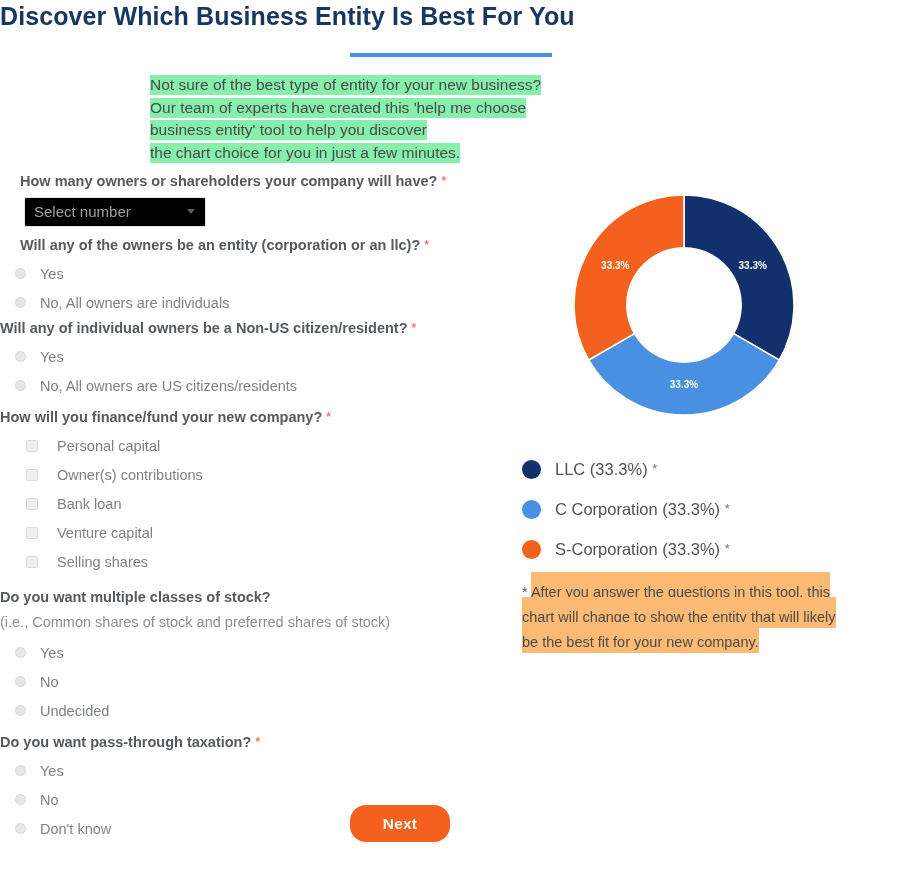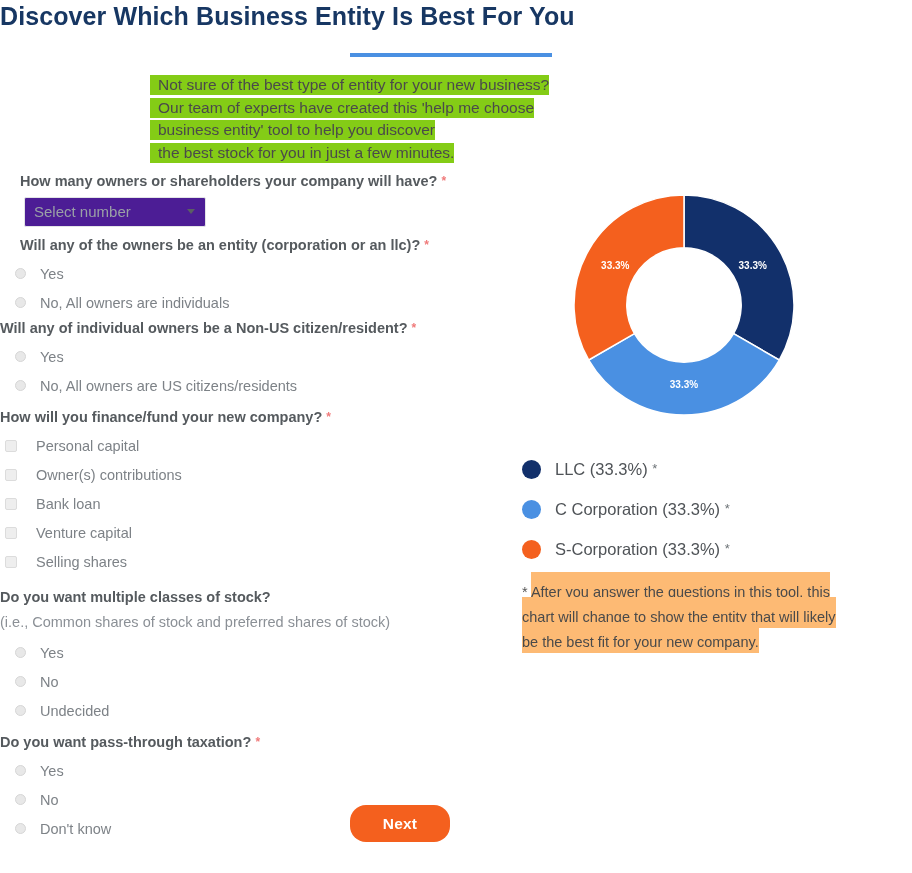--- a/index.html
+++ b/index.html
@@ -38,22 +38,22 @@
   
   .intro {
     position: absolute;
     left: 150px; top: 74px;
     width: 560px;
     font-size: 15.5px;
     line-height: 22.5px;
     color: #4a4a4a;
   }
   .intro .hl {
-    background: #84cc16;
-    padding: 1px 0 2px 8px;
+    background: #86efac;
+    padding: 1px 0 2px 0;
     box-decoration-break: clone;
     -webkit-box-decoration-break: clone;
   }
   .intro .ln { display: block; }
 
   
   .form-col {
     position: absolute;
     left: 0; top: 172px;
     width: 500px;
@@ -80,21 +80,21 @@
     line-height: 19px;
   }
 
   
   .select-wrap {
     position: relative;
     margin: 0 0 9px 24px;
     width: 182px; height: 30px;
     border: 1px solid #e2e4e6;
     border-radius: 2px;
-    background: #4c1d95;
+    background: #000000;
   }
   .select-wrap .sel-text {
     position: absolute;
     left: 9px; top: 5px;
     font-size: 15px;
     color: #9aa0a6;
   }
   .select-wrap .caret {
     position: absolute;
     right: 10px; top: 11px;
@@ -105,21 +105,21 @@
   }
 
   
   .opt {
     display: flex;
     align-items: center;
     height: 25px;
     margin-bottom: 4px;
   }
   .opt.radio-row { padding-left: 15px; }
-  .opt.check-row { padding-left: 5px; }
+  .opt.check-row { padding-left: 26px; }
   .radio-box {
     width: 11px; height: 11px;
     border-radius: 50%;
     background: #e8e8e8;
     border: 1px solid #d6d6d6;
     flex: 0 0 auto;
   }
   .check-box {
     width: 12px; height: 12px;
     border-radius: 2px;
@@ -214,21 +214,21 @@
 
 <div id="page">
 
   <div class="page-title">Discover Which Business Entity Is Best For You</div>
   <div class="title-divider"></div>
 
   <div class="intro">
     <span class="ln"><span class="hl">Not sure of the best type of entity for your new business?</span></span>
     <span class="ln"><span class="hl">Our team of experts have created this 'help me choose</span></span>
     <span class="ln"><span class="hl">business entity' tool to help you discover</span></span>
-    <span class="ln"><span class="hl">the best stock for you in just a few minutes.</span></span>
+    <span class="ln"><span class="hl">the chart choice for you in just a few minutes.</span></span>
   </div>
 
   <div class="form-col">
 
     <div class="q-label indent">
       <span>How many owners or shareholders your company will have?</span>
       <span class="req">*</span>
     </div>
     <div class="select-wrap">
       <span class="sel-text">Select number</span>

